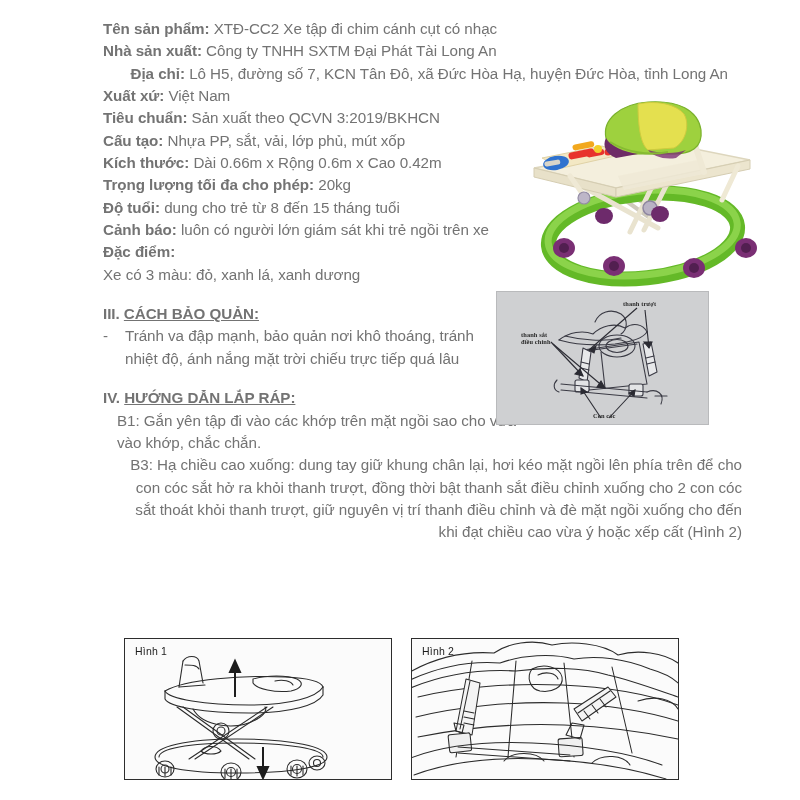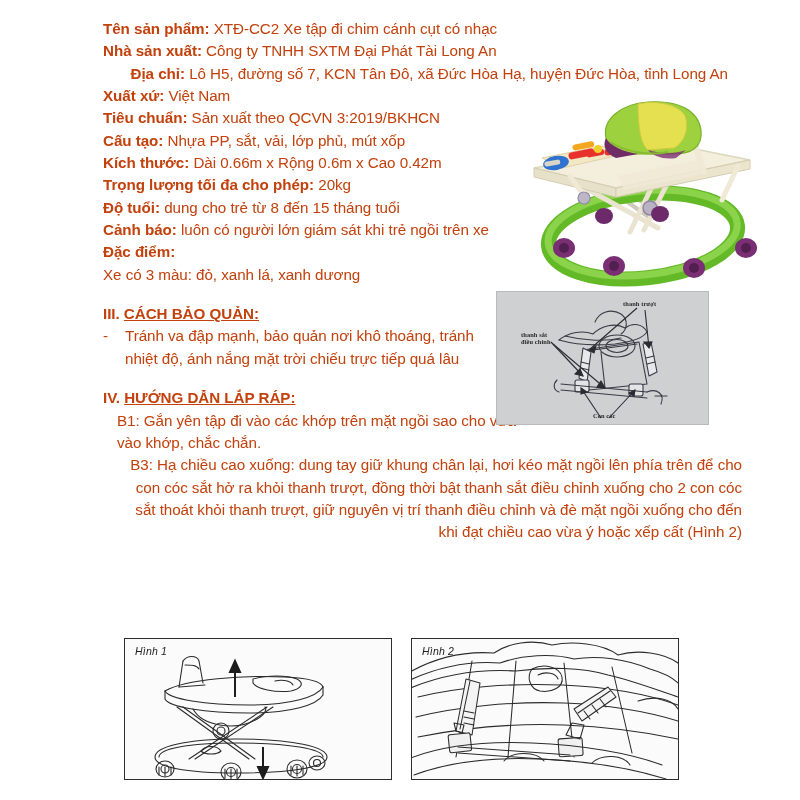--- a/index.html
+++ b/index.html
@@ -20,21 +20,21 @@
   }
 
   
   .text-col {
     position: absolute;
     left: 103px;
     top: 18px;
     width: 625px;
     font-size: 15.2px;
     line-height: 1.47;
-    color: #c2410c;
+    color: #737373;
     letter-spacing: -0.05px;
   }
   .line { white-space: normal; }
   .lbl { font-weight: bold; }
   .val { font-weight: normal; }
 
   
   .narrow { width: 400px; }
   .narrow2 { width: 420px; }
   .narrow3 { width: 400px; }
@@ -92,21 +92,20 @@
   .dg-l2 { left: 24px; top: 39px; text-align: left; }
   .dg-l3 { left: 96px; top: 120px; }
 
   
   .fig-wrap {
     position: absolute;
     left: 124px;
     top: 638px;
     width: 555px;
     height: 142px;
-    font-style: italic;
   }
   .fig {
     position: absolute;
     top: 0;
     height: 142px;
     background: #fbfbfb;
     border: 1.3px solid #2d2d2d;
     overflow: hidden;
   }
   .fig1 { left: 0px;   width: 268px; }

